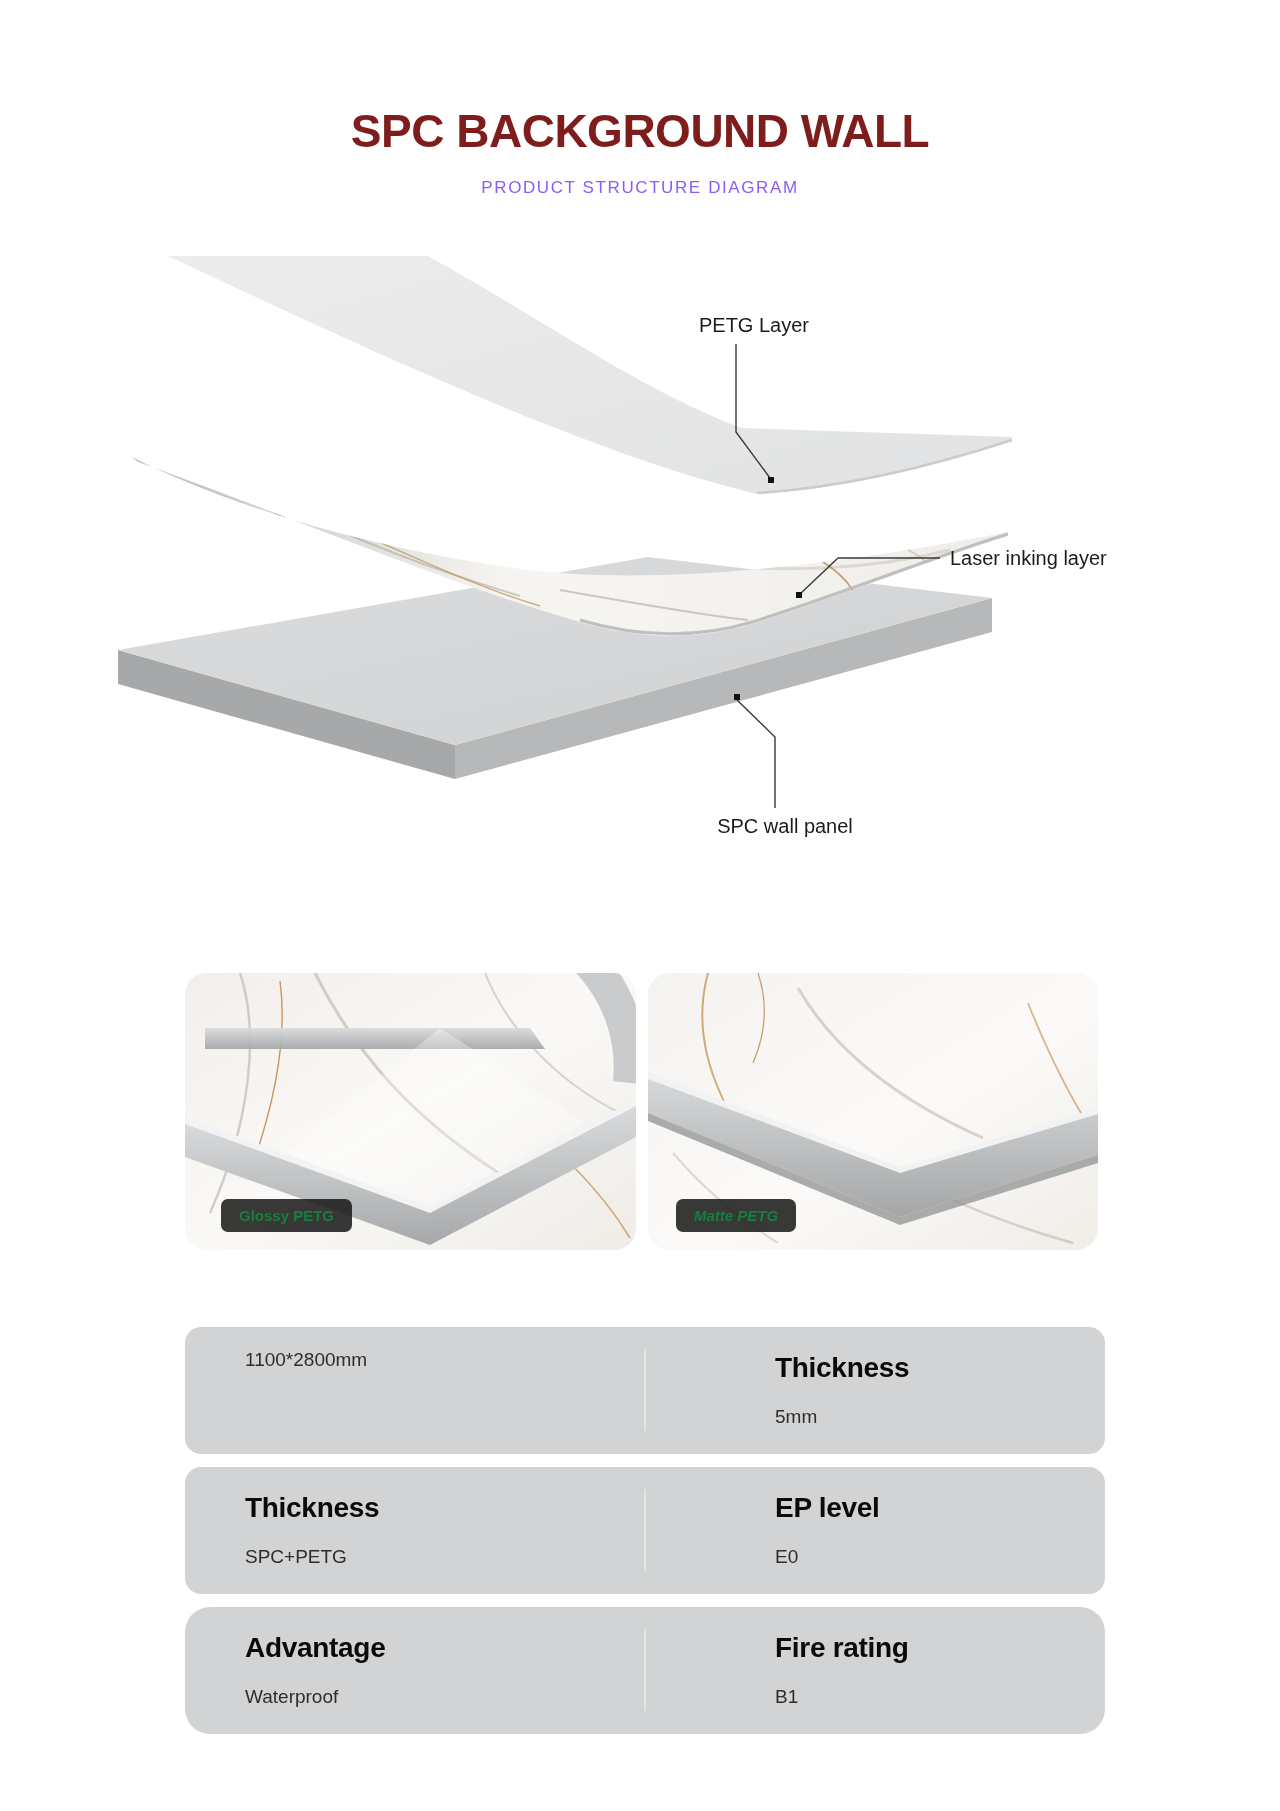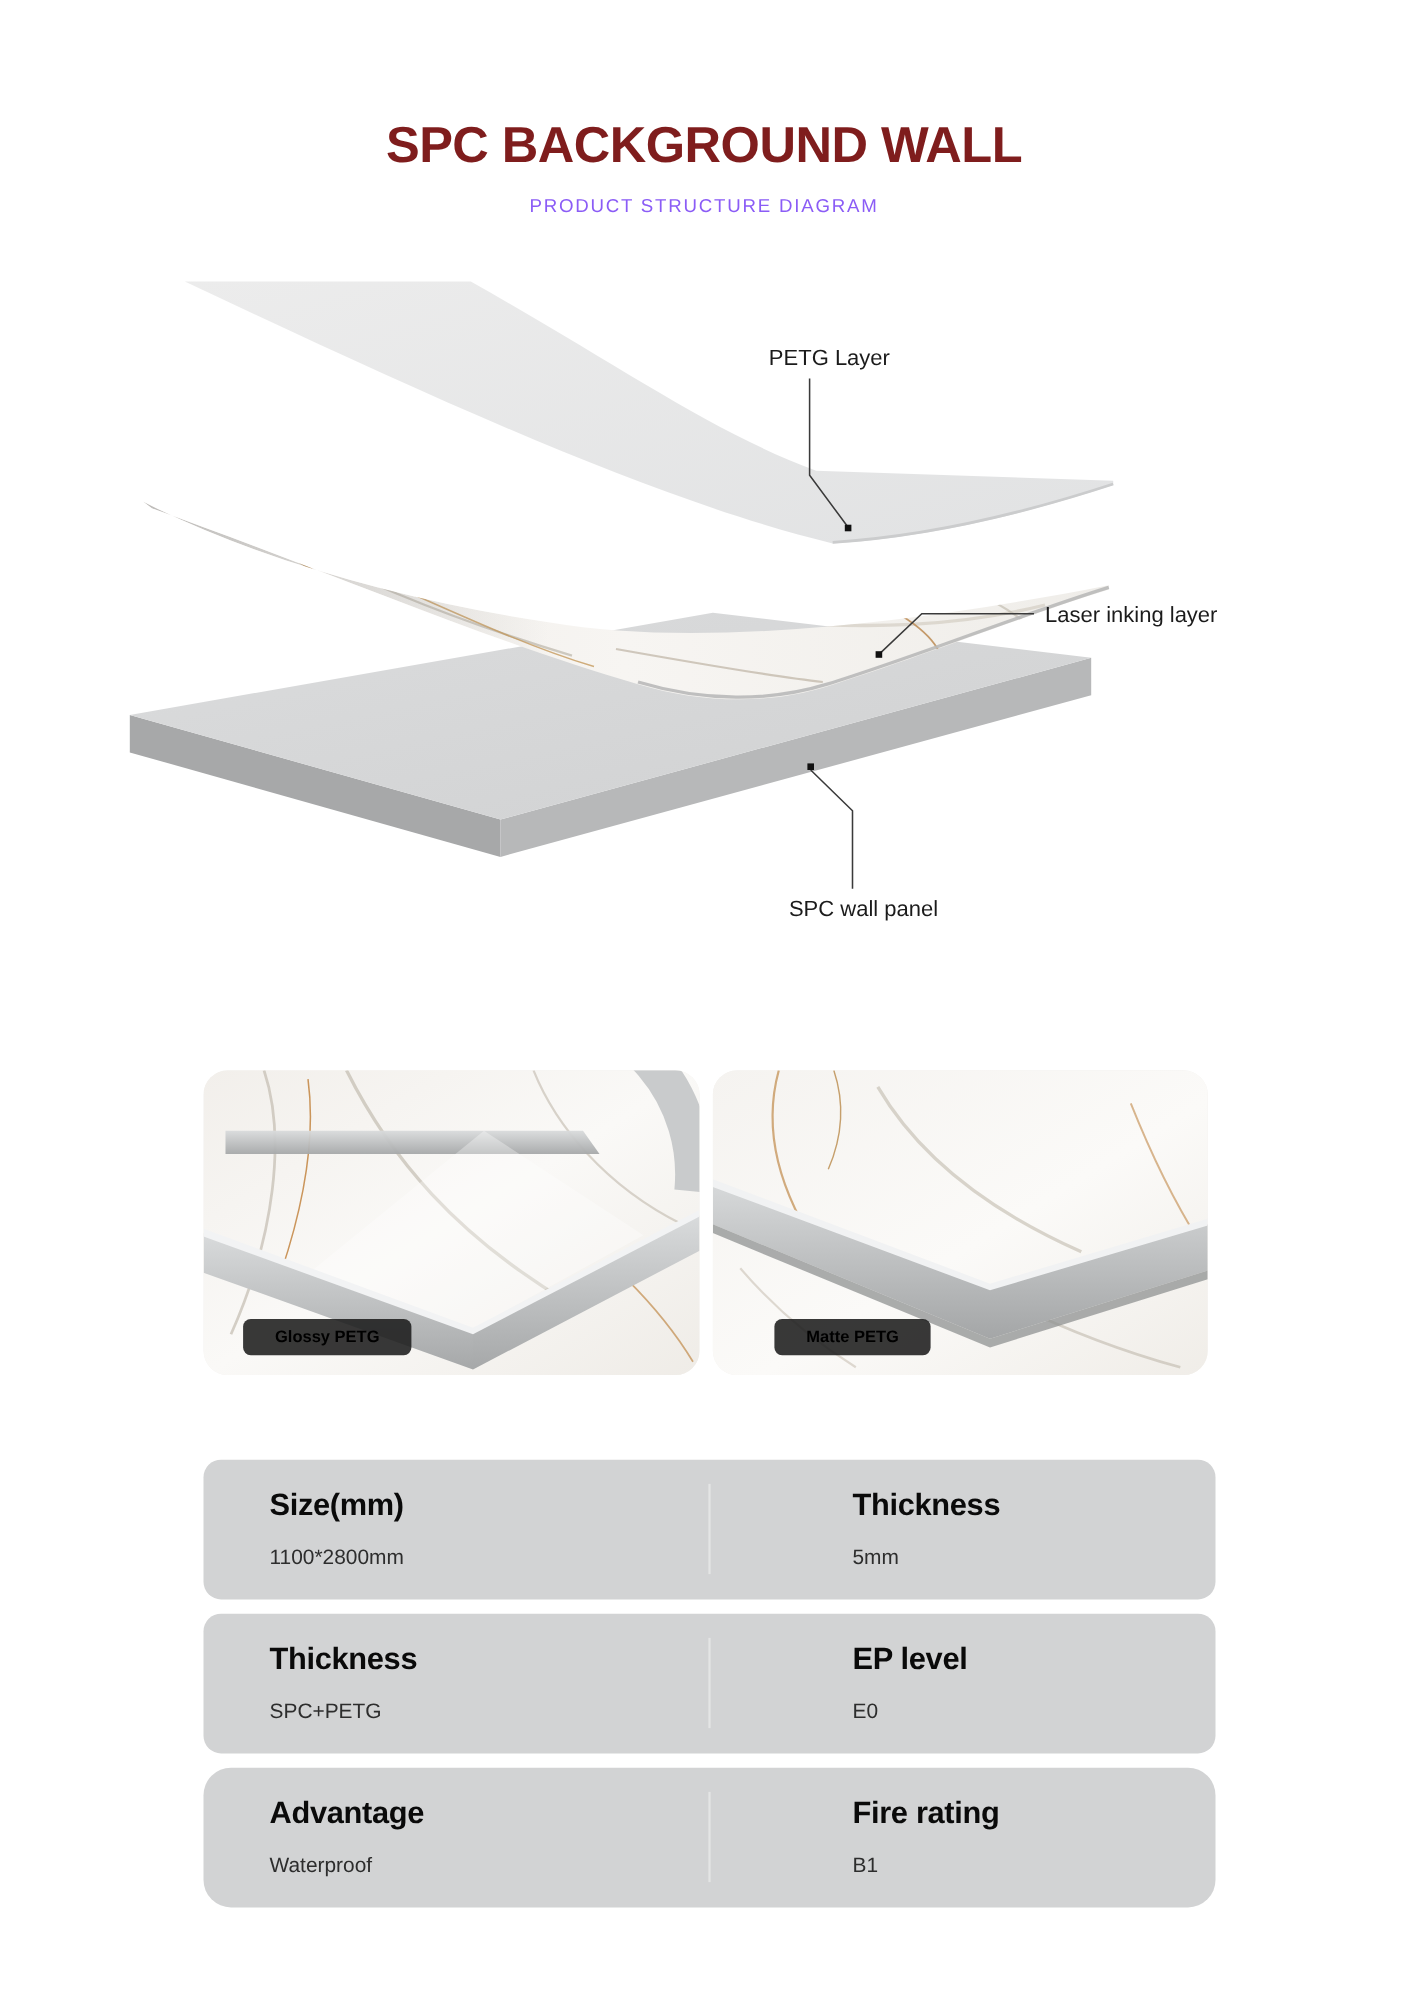--- a/index.html
+++ b/index.html
@@ -14,24 +14,24 @@
 
   
   .diagram{position:absolute;top:230px;left:0;}
   .diagram text{font-family:"Liberation Sans",sans-serif;font-size:20px;fill:#1b1b1b;}
 
   
   .sample{position:absolute;border-radius:22px;overflow:hidden;background:#f4f2ef;}
   .sample svg{display:block;}
   .sample-1{left:185px;top:973px;width:451px;height:277px;}
   .sample-2{left:648px;top:973px;width:450px;height:277px;}
-  .chip{position:absolute;bottom:18px;background:rgba(28,28,28,.88);color:#000000;
-        font-size:15px;font-weight:bold;line-height:1;padding:9px 29px;border-radius:7px;}
+  .chip{position:absolute;bottom:18px;background:rgba(28,28,28,.88);color:#15803d;
+        font-size:15px;font-weight:bold;line-height:1;padding:9px 18px;border-radius:7px;}
   .chip-1{left:36px;}
-  .chip-2{left:56px;}
+  .chip-2{left:28px;font-style:italic;}
 
   
   .spec-row{position:absolute;left:185px;width:920px;height:127px;background:#d2d3d4;
             border-radius:16px;}
   .row-1{top:1327px;} .row-2{top:1467px;} .row-3{top:1607px;border-radius:25px;}
   .cell{position:absolute;top:0;height:100%;}
   .cell-left{left:60px;width:380px;}
   .cell-right{left:590px;width:320px;}
   .cell h3{margin:25px 0 0 0;font-size:28px;font-weight:bold;color:#0a0a0a;letter-spacing:-.3px;}
   .cell p{margin:22px 0 0 0;font-size:19px;color:#2d2d2d;}
@@ -171,21 +171,20 @@
       <path d="M25 180 C55 215 90 245 130 270" stroke="#c9c2b6" stroke-width="2" fill="none" opacity="0.6"></path>
       <polygon points="0,103 252,198 450,140 450,182 252,244 0,140" fill="url(#edge2)"></polygon>
       <polygon points="0,99 252,194 450,135 450,141 252,200 0,106" fill="#f1f2f3"></polygon>
       <polygon points="0,140 252,244 450,182 450,190 252,252 0,148" fill="#8f9192" opacity="0.75"></polygon>
     </svg>
     <div class="chip chip-2">Matte PETG</div>
   </div>
 
   <div class="spec-row row-1">
     <div class="cell cell-left">
-      <h3>Size(mm)</h3>
       <p>1100*2800mm</p>
     </div>
     <div class="divider"></div>
     <div class="cell cell-right">
       <h3>Thickness</h3>
       <p>5mm</p>
     </div>
   </div>
 
   <div class="spec-row row-2">

